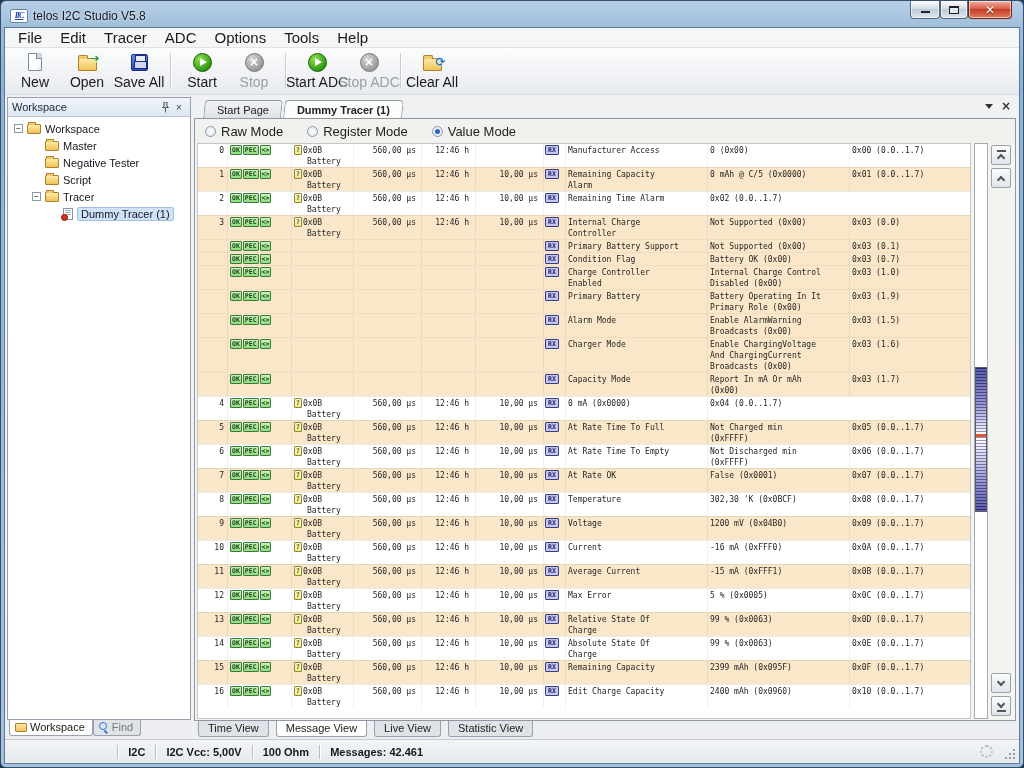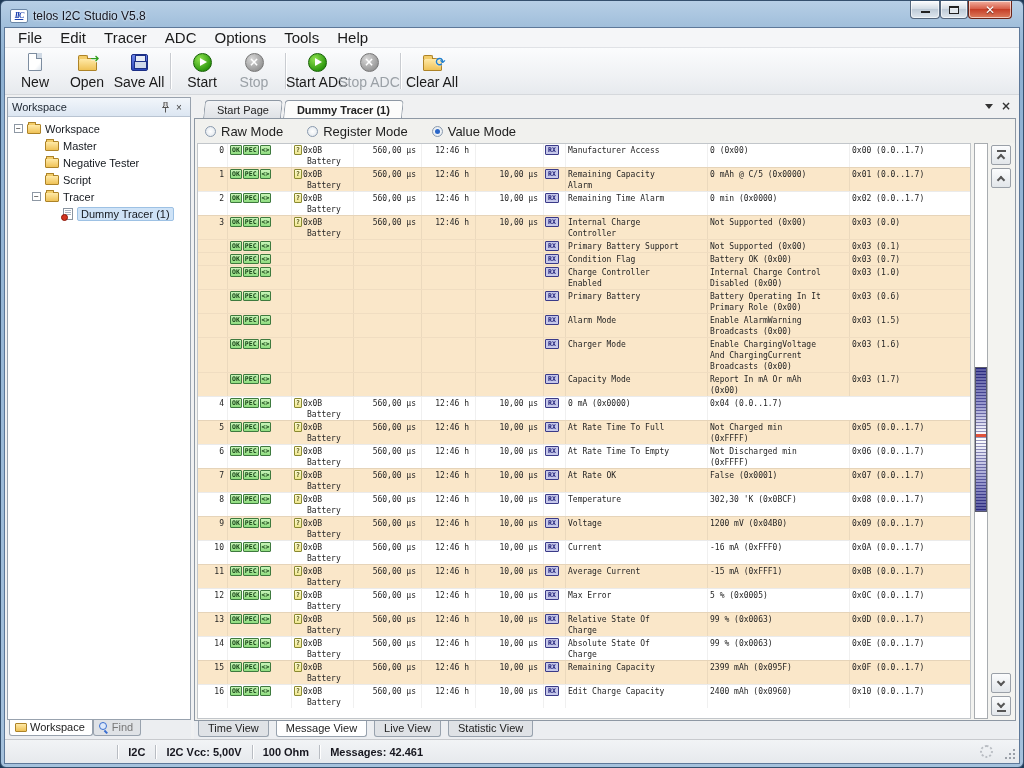--- a/index.html
+++ b/index.html
@@ -388,21 +388,20 @@
                       <div class="c c-status"><span><span class="b">OK</span><span class="b">PEC</span><span class="b">&lt;&gt;</span></span></div>
                       <div class="c c-addr">
                         <div class="l1"><span class="b b-q">?</span><span>0x0B</span></div>
                         <div class="l2">Battery</div>
                       </div>
                       <div class="c c-msg">560,00 µs</div>
                       <div class="c c-abs">12:46 h</div>
                       <div class="c c-idle">10,00 µs</div>
                       <div class="c c-dir"><span class="b b-rx">RX</span></div>
                       <div class="c c-value">Remaining Time Alarm</div>
-                      <div class="c c-data">0 min (0x0000)</div>
                       <div class="c c-reg">0x02 (0.0..1.7)</div>
                     </div>
                   </div>
                   <div class="block odd">
                     <div class="mrow">
                       <div class="c c-no">3</div>
                       <div class="c c-status"><span><span class="b">OK</span><span class="b">PEC</span><span class="b">&lt;&gt;</span></span></div>
                       <div class="c c-addr">
                         <div class="l1"><span class="b b-q">?</span><span>0x0B</span></div>
                         <div class="l2">Battery</div>
@@ -458,21 +457,21 @@
                       <div class="c c-no"></div>
                       <div class="c c-status"><span><span class="b">OK</span><span class="b">PEC</span><span class="b">&lt;&gt;</span></span></div>
                       <div class="c c-addr"></div>
                       <div class="c c-msg"></div>
                       <div class="c c-abs"></div>
                       <div class="c c-idle"></div>
                       <div class="c c-dir"><span class="b b-rx">RX</span></div>
                       <div class="c c-value">Primary Battery</div>
                       <div class="c c-data">Battery Operating In It
 Primary Role (0x00)</div>
-                      <div class="c c-reg">0x03 (0.6)</div>
+                      <div class="c c-reg">0x03 (1.9)</div>
                     </div>
                     <div class="srow">
                       <div class="c c-no"></div>
                       <div class="c c-status"><span><span class="b">OK</span><span class="b">PEC</span><span class="b">&lt;&gt;</span></span></div>
                       <div class="c c-addr"></div>
                       <div class="c c-msg"></div>
                       <div class="c c-abs"></div>
                       <div class="c c-idle"></div>
                       <div class="c c-dir"><span class="b b-rx">RX</span></div>
                       <div class="c c-value">Alarm Mode</div>

